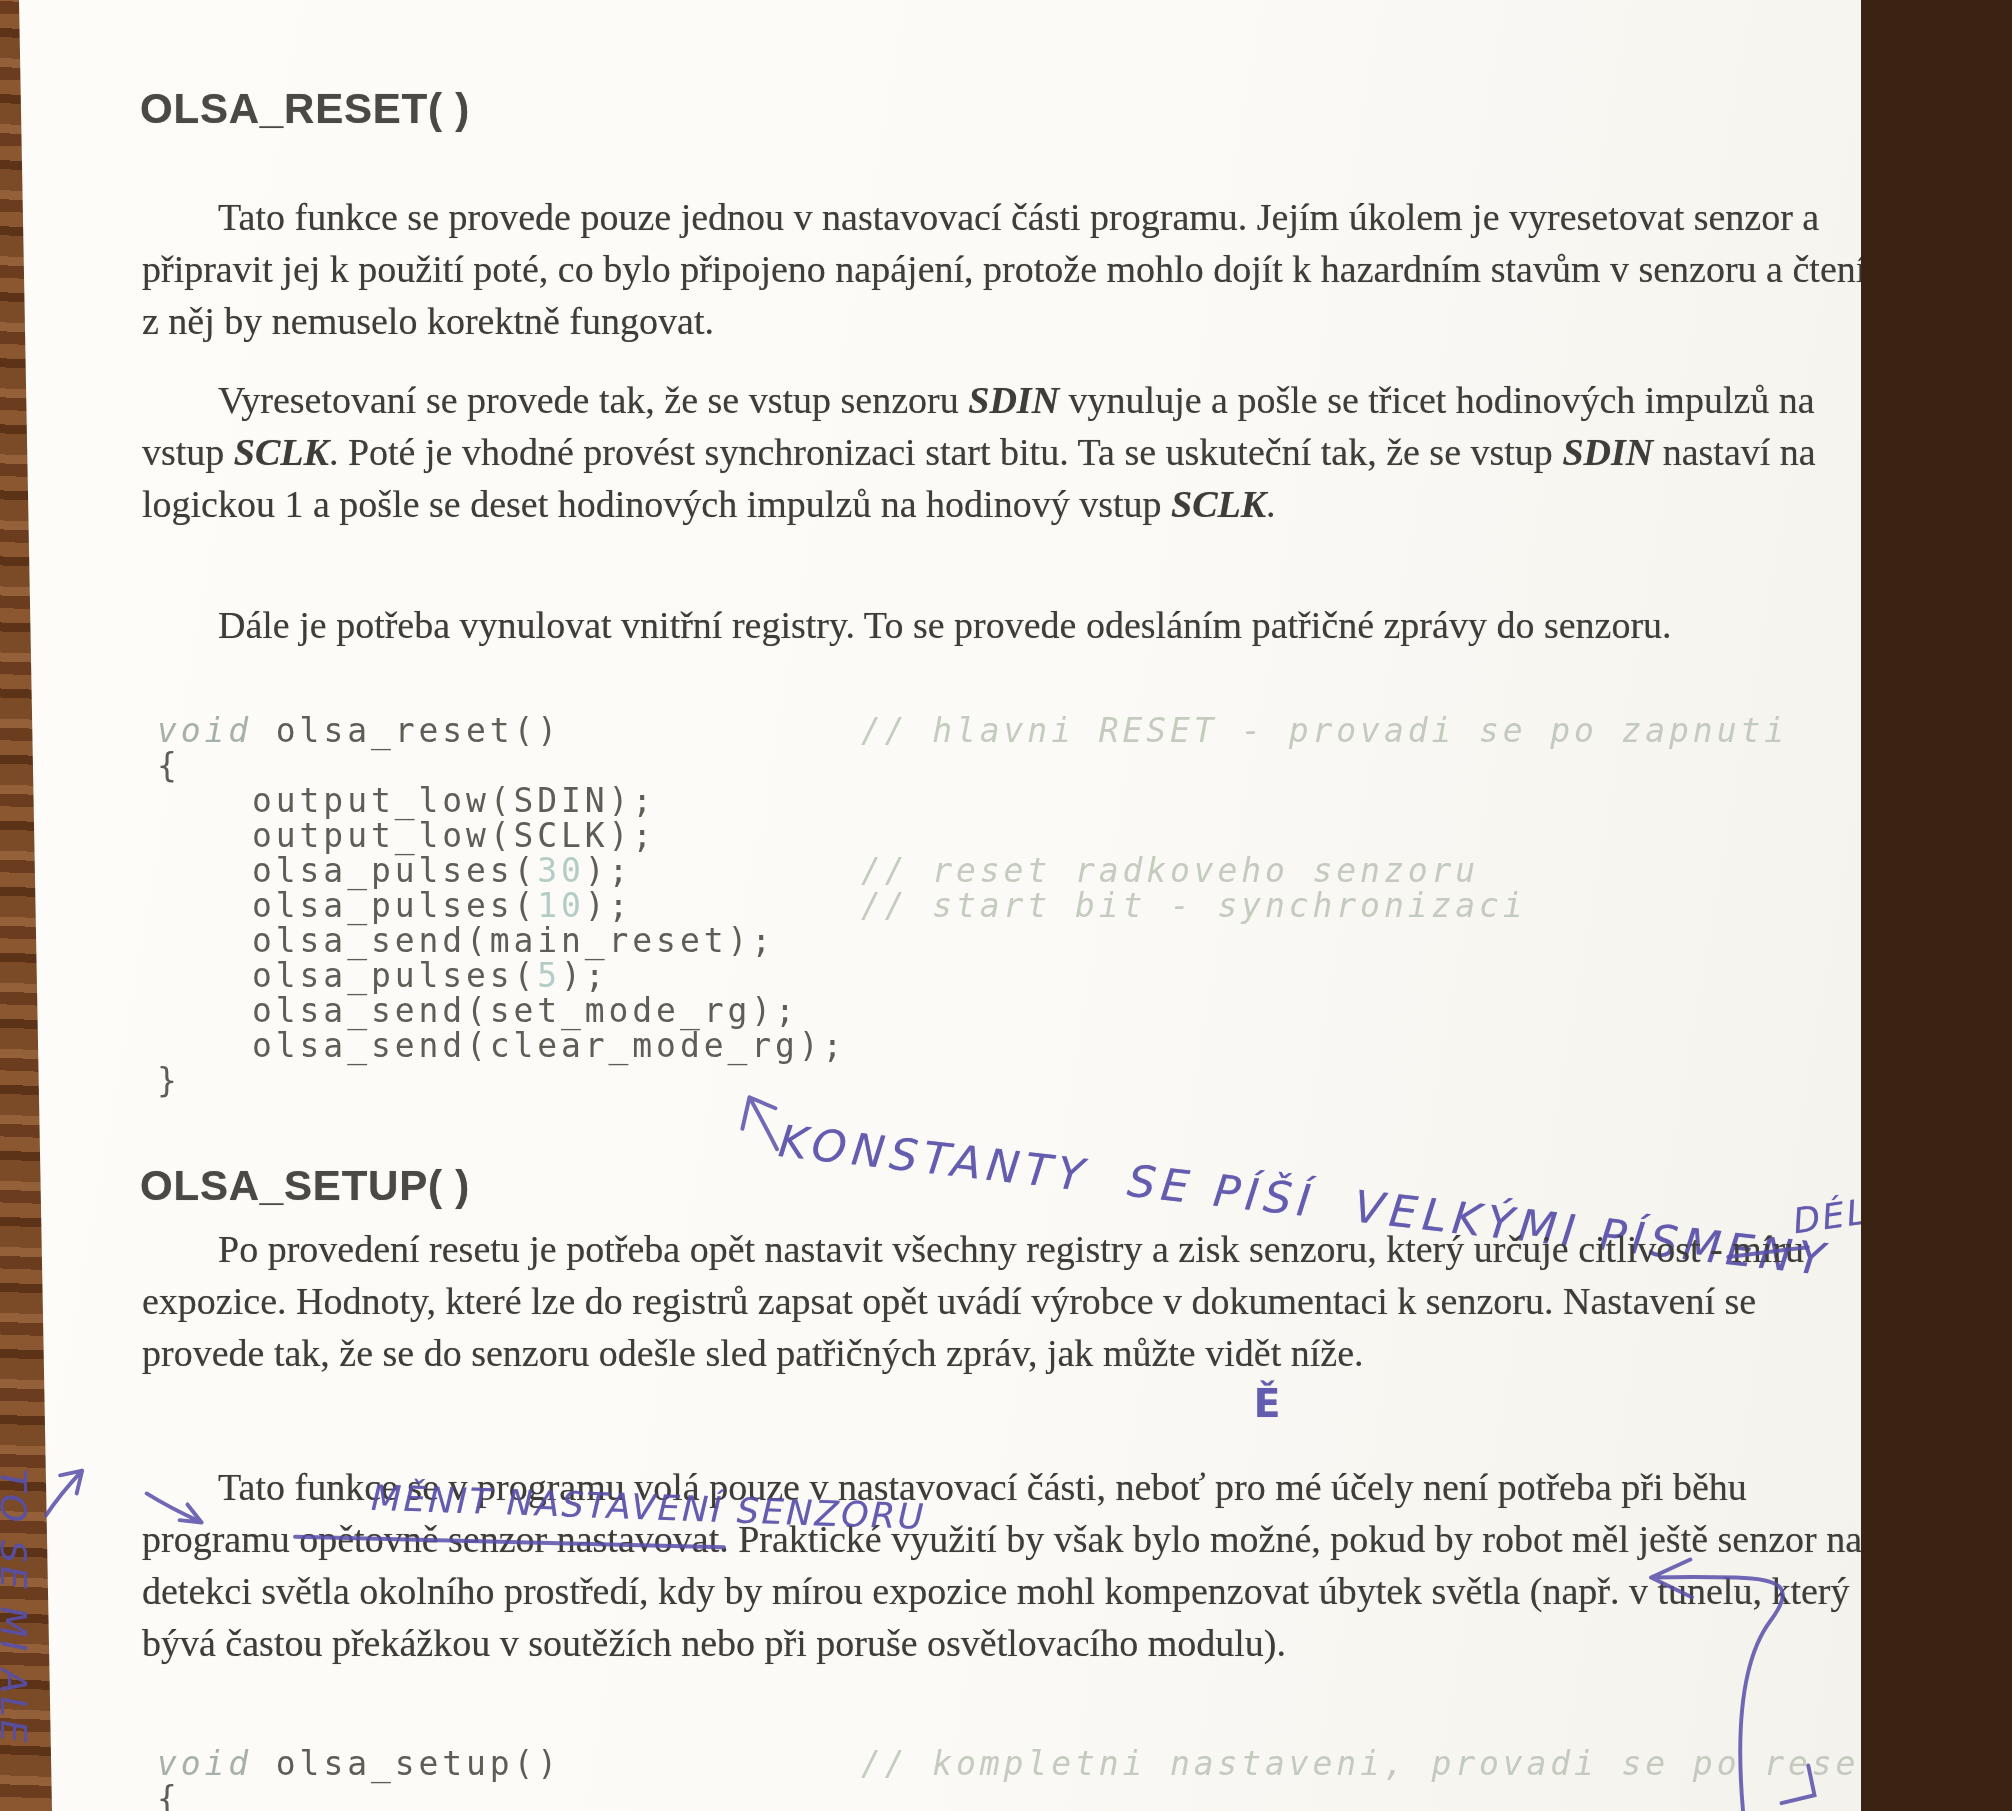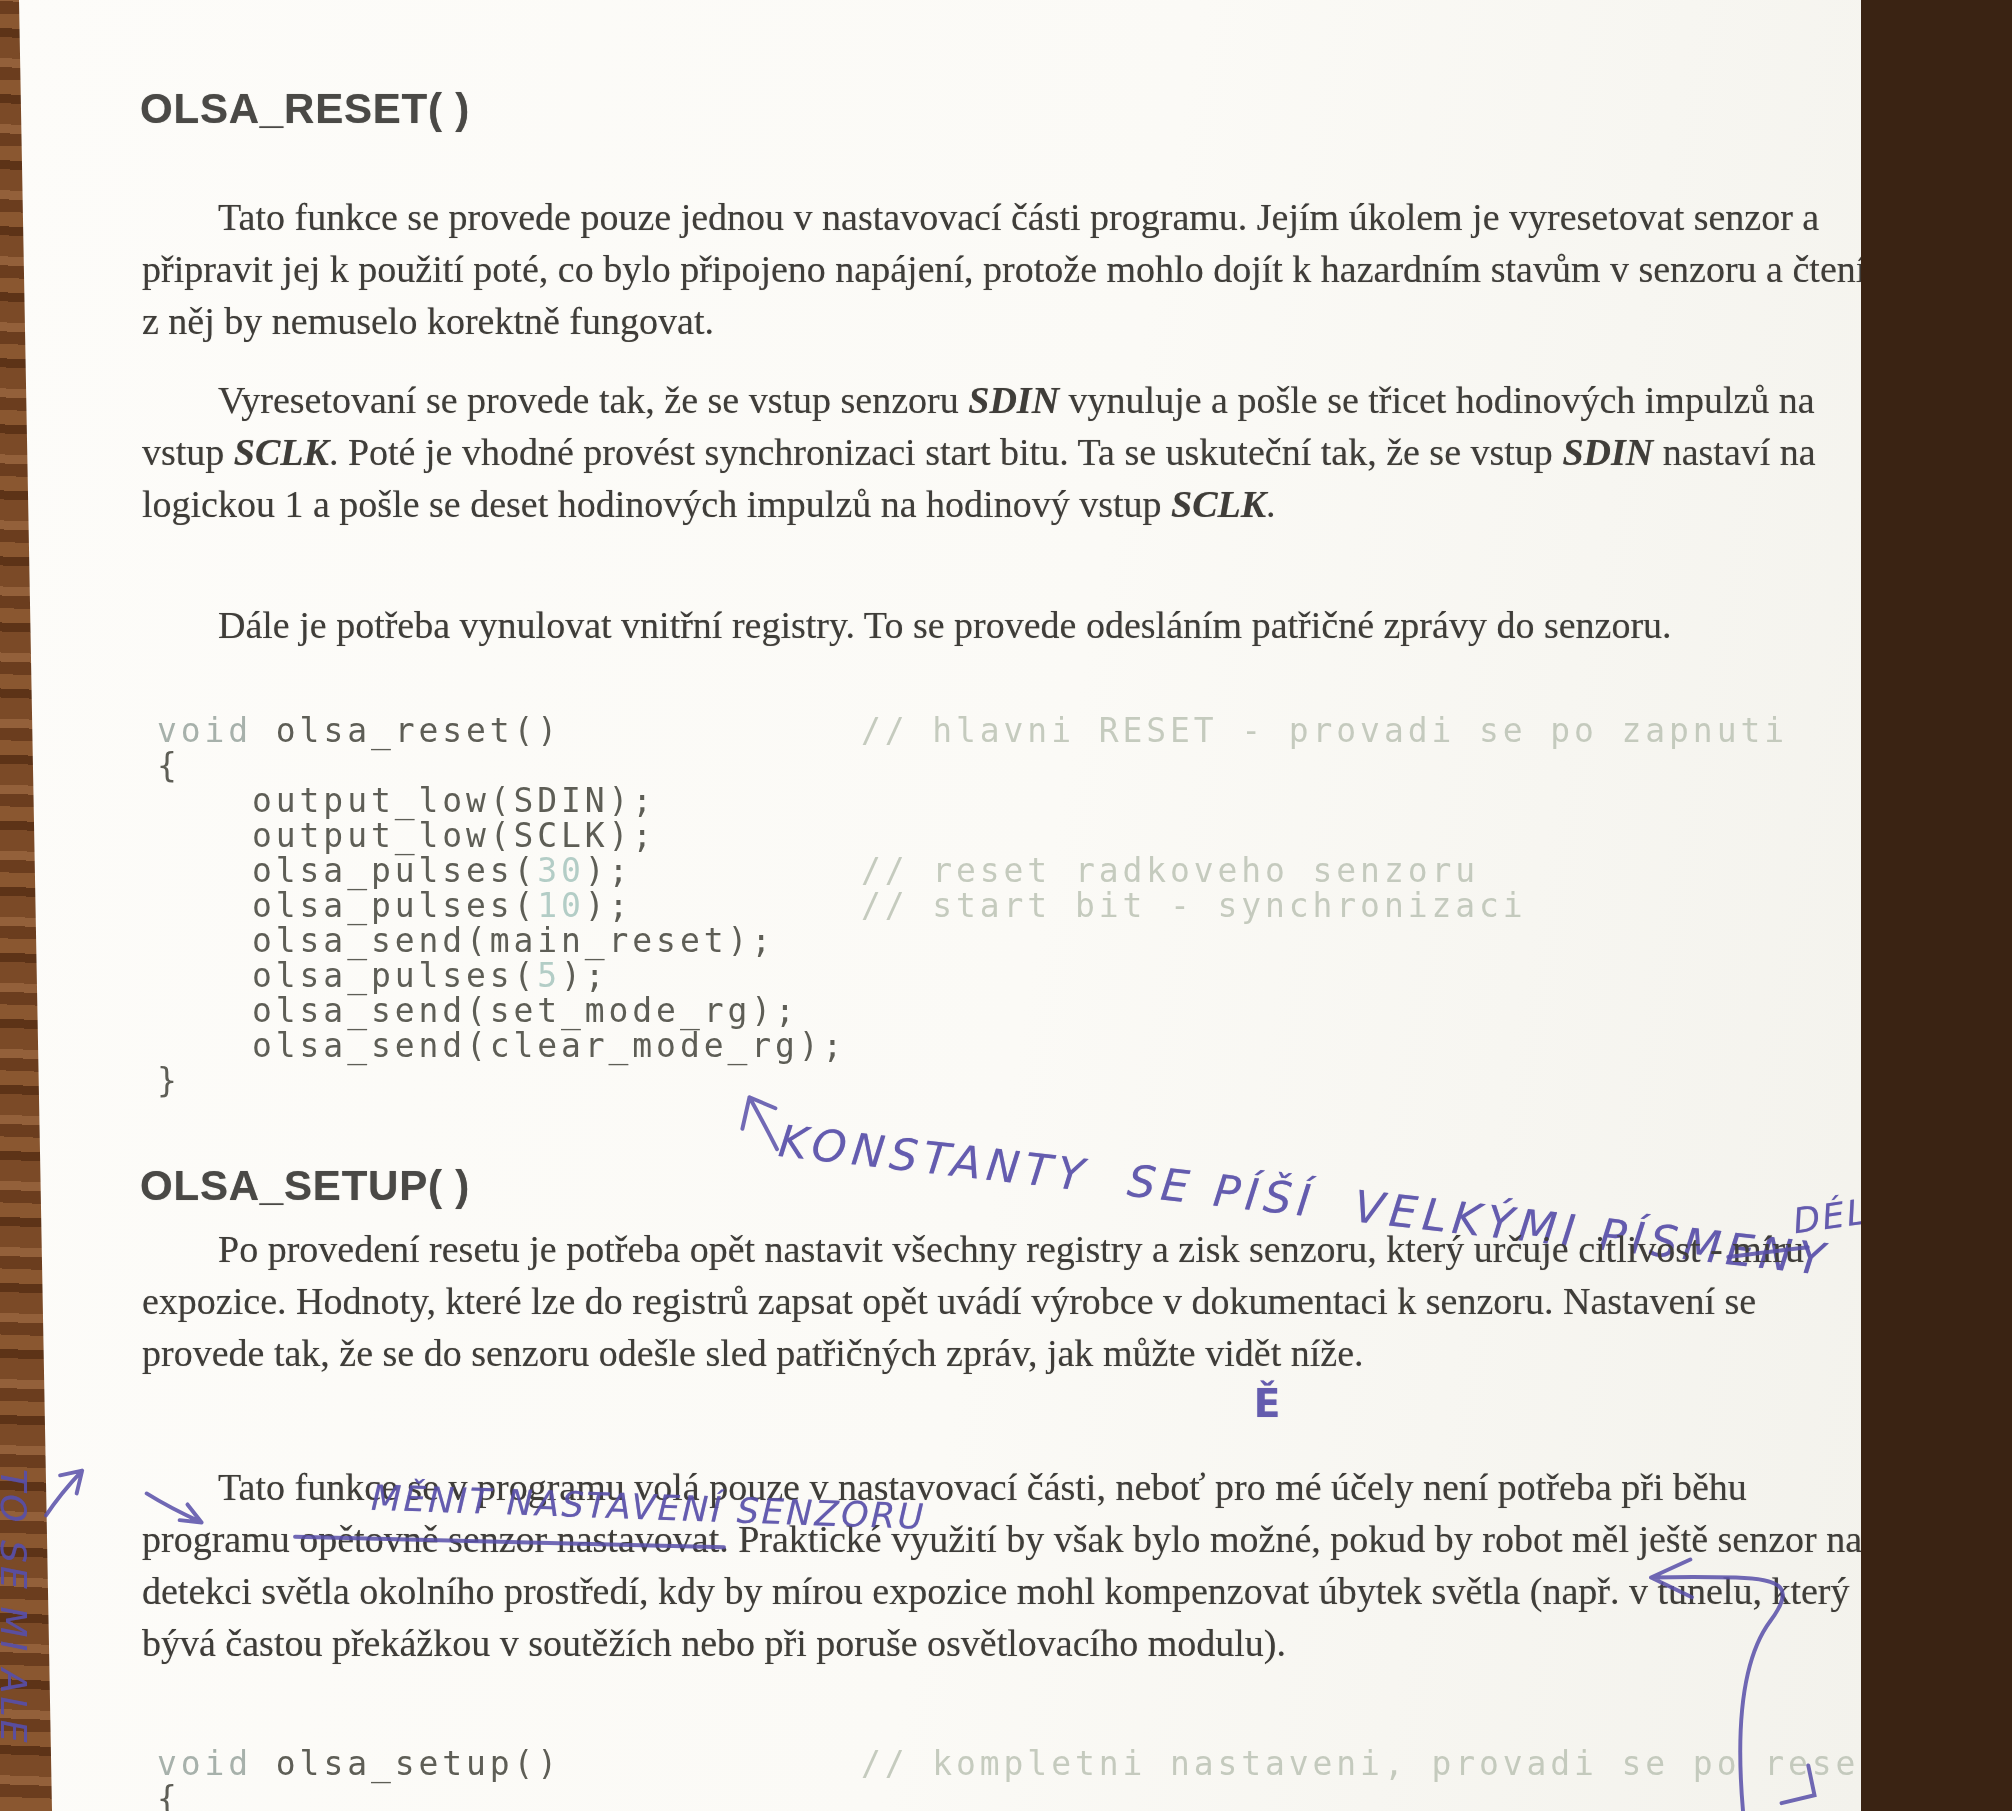--- a/index.html
+++ b/index.html
@@ -15,23 +15,23 @@
   .page-edge-line{position:absolute;left:1961px;top:0;width:2.4px;height:770px;
         background:rgba(172,169,158,.45);transform:rotate(1.3deg);transform-origin:top center;}
   .h-title{position:absolute;font-family:"Liberation Sans",sans-serif;font-weight:700;
         font-size:42px;letter-spacing:0.8px;color:#4a4946;text-shadow:0 0 0.8px rgba(70,70,66,.6);}
   .body-p{position:absolute;left:142px;width:1726px;font-size:38px;line-height:52px;
         color:#3f3d39;text-indent:76px;text-shadow:0 0 0.8px rgba(64,62,56,.55);}
   .it{font-style:italic;font-weight:bold;}
   .code{position:absolute;left:157px;font-family:"DejaVu Sans Mono","Liberation Mono",monospace;
         font-size:33px;letter-spacing:3.9px;color:#5e5e56;}
   .crow{position:relative;height:35px;white-space:pre;}
-  .ck{color:#a7b1ab;}
+  .ck{color:#a7b1ab;font-style:italic;}
   .cn{color:#b3cdc6;}
-  .cc{position:absolute;left:704px;top:0;color:#bcc3b5;opacity:.85;}
+  .cc{position:absolute;left:704px;top:0;color:#bcc3b5;font-style:italic;opacity:.85;}
   .hw{font-family:"DejaVu Sans",sans-serif;font-style:italic;color:#584fa9;opacity:.92;
       text-shadow:0 0 0.8px rgba(88,79,169,.5);}
   .hw-konstanty{position:absolute;left:782px;top:1115px;font-size:44px;letter-spacing:5.5px;
       white-space:pre;transform:rotate(6.5deg);transform-origin:left top;}
   .hw-margin{position:absolute;left:138px;top:1469px;transform:rotate(90deg);
       transform-origin:top left;font-size:36px;line-height:50px;letter-spacing:3.1px;white-space:pre;}
   .strike{position:relative;}
   .strike:after{content:"";position:absolute;left:-6.3px;right:-6.3px;top:52%;height:3.9px;
       background:#584fa9;opacity:.85;border-radius:2.4px;}
   .strike-a:after{transform:rotate(-7deg);}

